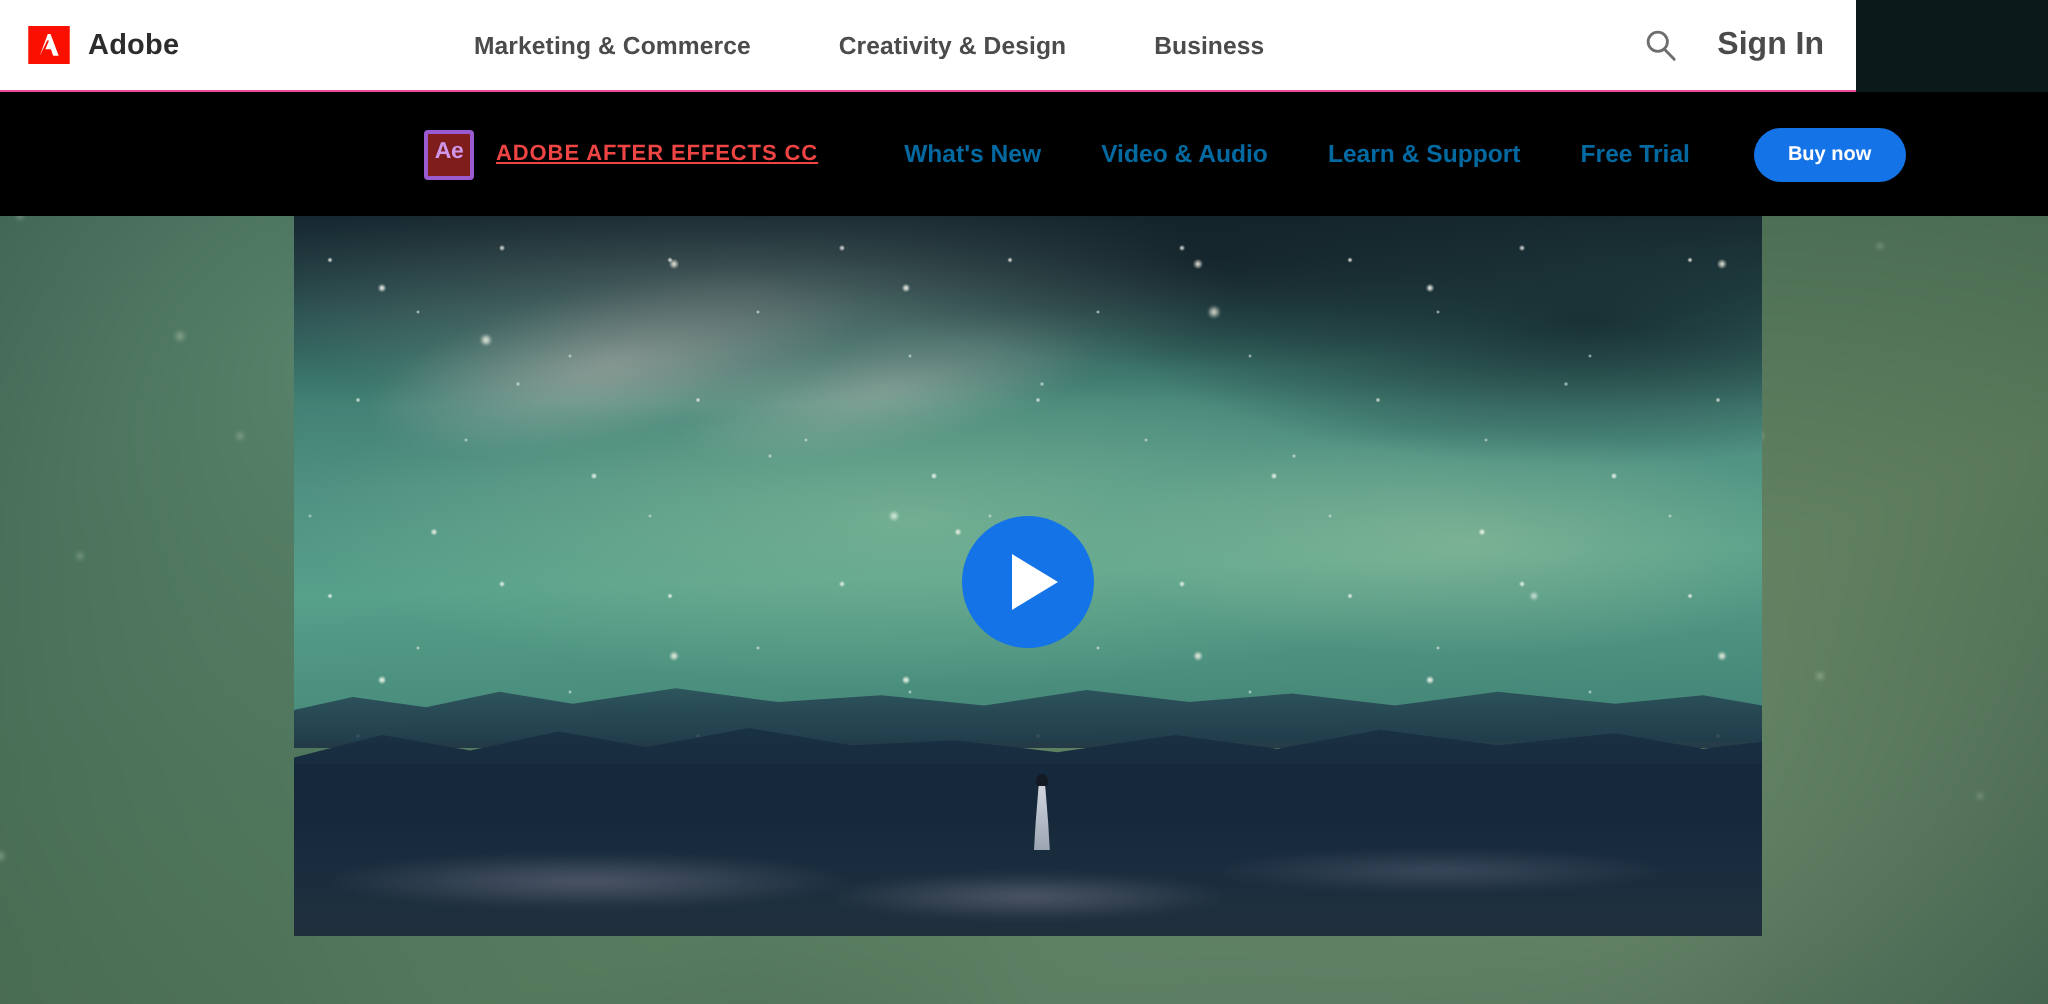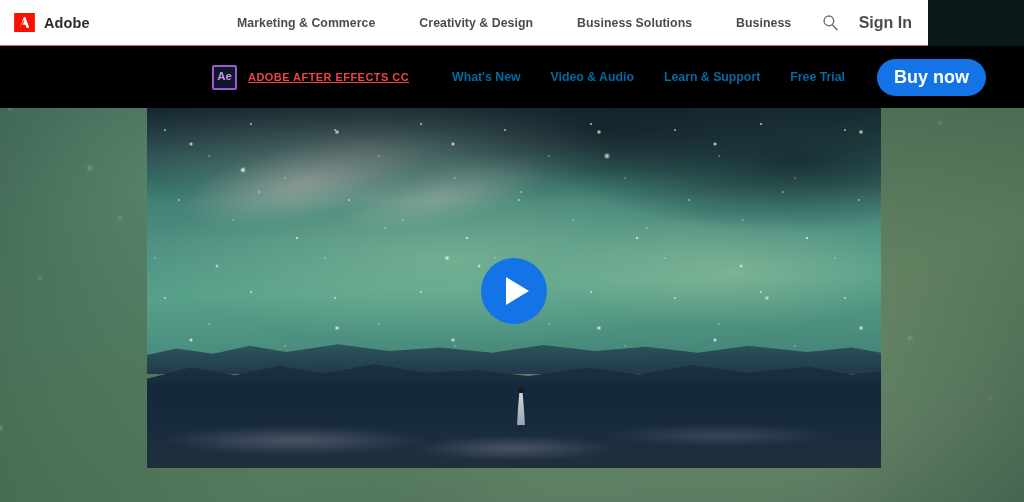--- a/index.html
+++ b/index.html
@@ -29,37 +29,37 @@
   .search-icon{ width:17px; height:17px; display:block; }
   .signin{ font-size:16px; color:#4b4b4b; font-weight:600; text-decoration:none; white-space:nowrap; }
 
   
   .product-nav{
     position:absolute; top:46px; left:0; width:1024px; height:62px;
     background:#000; display:flex; align-items:center; z-index:39;
   }
   .product-nav-inner{ display:flex; align-items:center; padding-left:212px; gap:0; }
   .ae-badge{
-    width:25px; height:25px; border:2px solid #9a5ad0; background:#0f172a;
+    width:25px; height:25px; border:2px solid #9a5ad0; background:#7f1d1d;
     display:flex; align-items:center; justify-content:center; border-radius:2px;
     margin-right:11px; flex:0 0 auto;
   }
   .ae-badge span{ color:#cf96ea; font-size:11.5px; font-weight:700; letter-spacing:-.2px; line-height:1; }
   .product-title{
     color:#ef4444; font-size:11px; font-weight:700; letter-spacing:.45px;
     margin-right:28px; white-space:nowrap;text-decoration:underline;
   }
   .product-nav a.pn-link{
     color:#0369a1; font-size:12.3px; font-weight:700; text-decoration:none;
     padding:0 15px; white-space:nowrap;
   }
   .buy-now{
     margin-left:17px; background:#1473e6; color:#fff; border:none;
     font-family:"Liberation Sans", sans-serif;
-    font-size:18px; font-weight:700; padding:8px 17px; border-radius:20px;
+    font-size:10px; font-weight:700; padding:8px 17px; border-radius:20px;
     cursor:pointer; white-space:nowrap;
   }
 
   
   .hero{
     position:absolute; top:108px; left:0; width:1024px; height:394px; overflow:hidden;
     background:#1d3b33;
   }
   .hero-bg{
     position:absolute; inset:-30px;
@@ -208,21 +208,20 @@
       <svg class="adobe-mark" viewBox="0 0 24 22">
         <rect x="0" y="0" width="24" height="22" fill="#fa0f00"></rect>
         <path d="M6.6 17.2L11.3 4.6h1.6L17.6 17.2h-3.2l-1.3-3.7H9.9l2.1-5.1-1 0L6.6 17.2z" fill="#ffffff"></path>
       </svg>
       <span class="brand-name">Adobe</span>
     </div>
 
     <nav class="global-nav">
       <a href="#">Marketing &amp; Commerce</a>
       <a href="#">Creativity &amp; Design</a>
-      <a href="#">Business Solutions</a>
       <a href="#">Business</a>
     </nav>
 
     <div class="header-right">
       <svg class="search-icon" viewBox="0 0 18 18">
         <circle cx="7.3" cy="7.3" r="5.1" fill="none" stroke="#6e6e6e" stroke-width="1.5"></circle>
         <line x1="11.2" y1="11.6" x2="16" y2="16.6" stroke="#6e6e6e" stroke-width="1.5" stroke-linecap="round"></line>
       </svg>
       <a href="#" class="signin">Sign In</a>
     </div>

